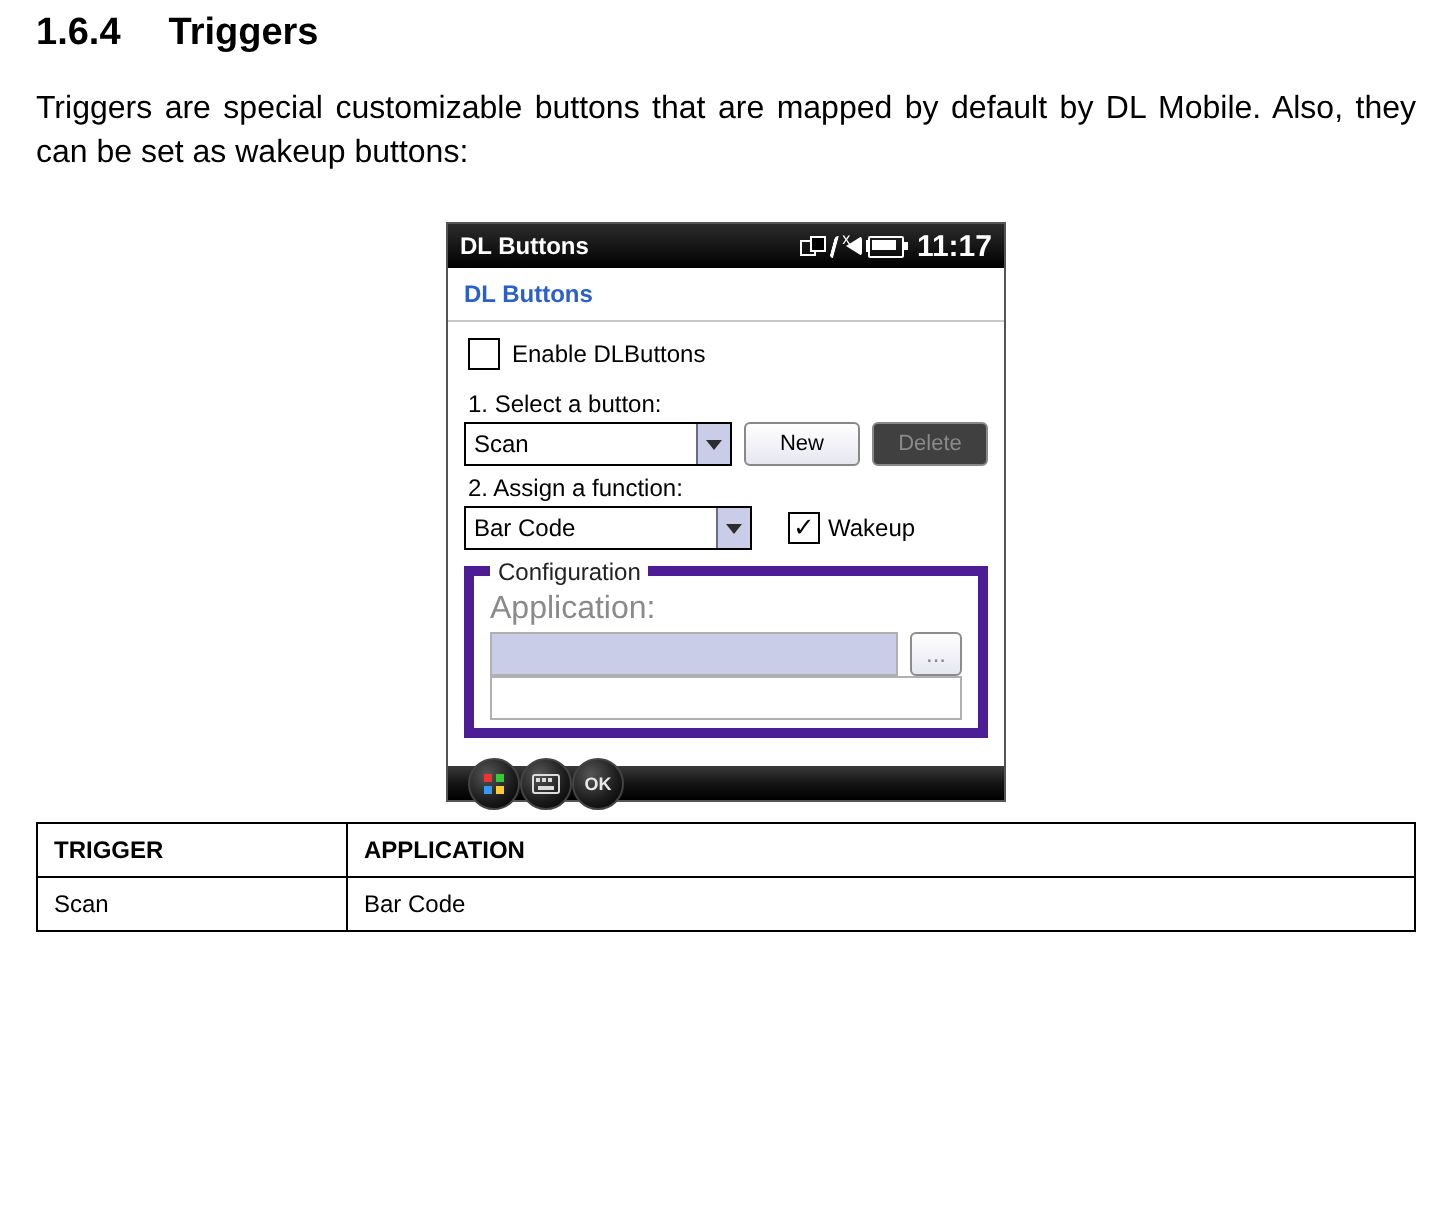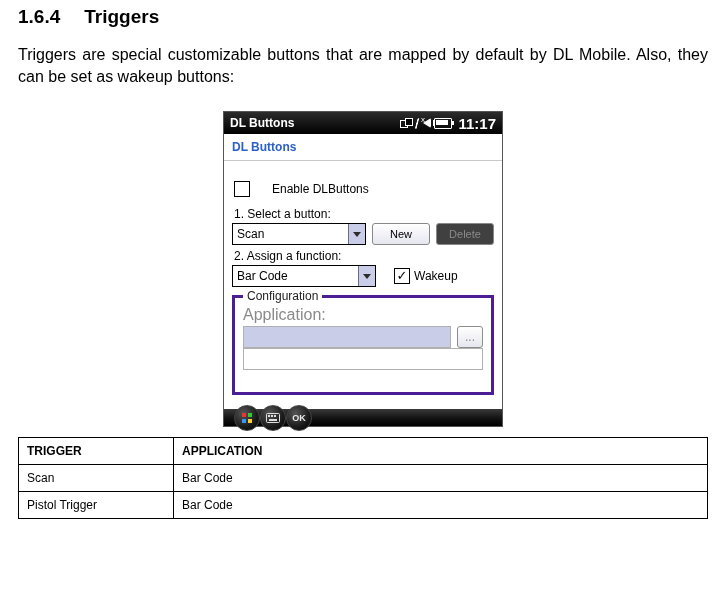--- a/index.html
+++ b/index.html
@@ -120,22 +120,22 @@
     padding: 6px 8px 6px 8px;
     border-bottom: 1px solid #c9c9c9;
     background: #fff;
   }
 
   .shot-body {
     padding: 8px 8px 14px 8px;
   }
 
   .enable-row {
-    display: flex; align-items: center; gap: 22px;
-    margin: 12px 0 10px 2px;
+    display: flex; align-items: center; gap: 6px;
+    margin: 0 0 10px 2px;
   }
   .chk {
     width: 14px; height: 14px;
     border: 1px solid #000;
     background: #fff;
     display: inline-flex; align-items: center; justify-content: center;
     font-size: 12px; line-height: 1;
   }
   .chk.checked::after {
     content: "✓";
@@ -183,23 +183,23 @@
   .btn.disabled {
     color: #8a8a8a;
     background: #404040;
   }
 
   .wakeup-group {
     display: flex; align-items: center; gap: 4px; padding-left: 12px;
   }
 
   .config-fieldset {
-    border: 3px solid #4c1d95;
+    border: 5px solid #4c1d95;
     margin-top: 8px;
-    padding: 6px 8px 22px 8px;
+    padding: 6px 8px 4px 8px;
     position: relative;
   }
   .config-legend {
     position: absolute;
     top: -9px; left: 8px;
     background: #fff;
     padding: 0 4px;
     font-size: 12px;
     color: #222;
   }
@@ -373,20 +373,16 @@
       <tr>
         <th>TRIGGER</th>
         <th>APPLICATION</th>
       </tr>
     </thead>
     <tbody>
       <tr>
         <td>Scan</td>
         <td>Bar Code</td>
       </tr>
-      <tr>
-        <td>Pistol Trigger</td>
-        <td>Bar Code</td>
-      </tr>
     </tbody>
   </table>
 
 </div>
 
 </body></html>

